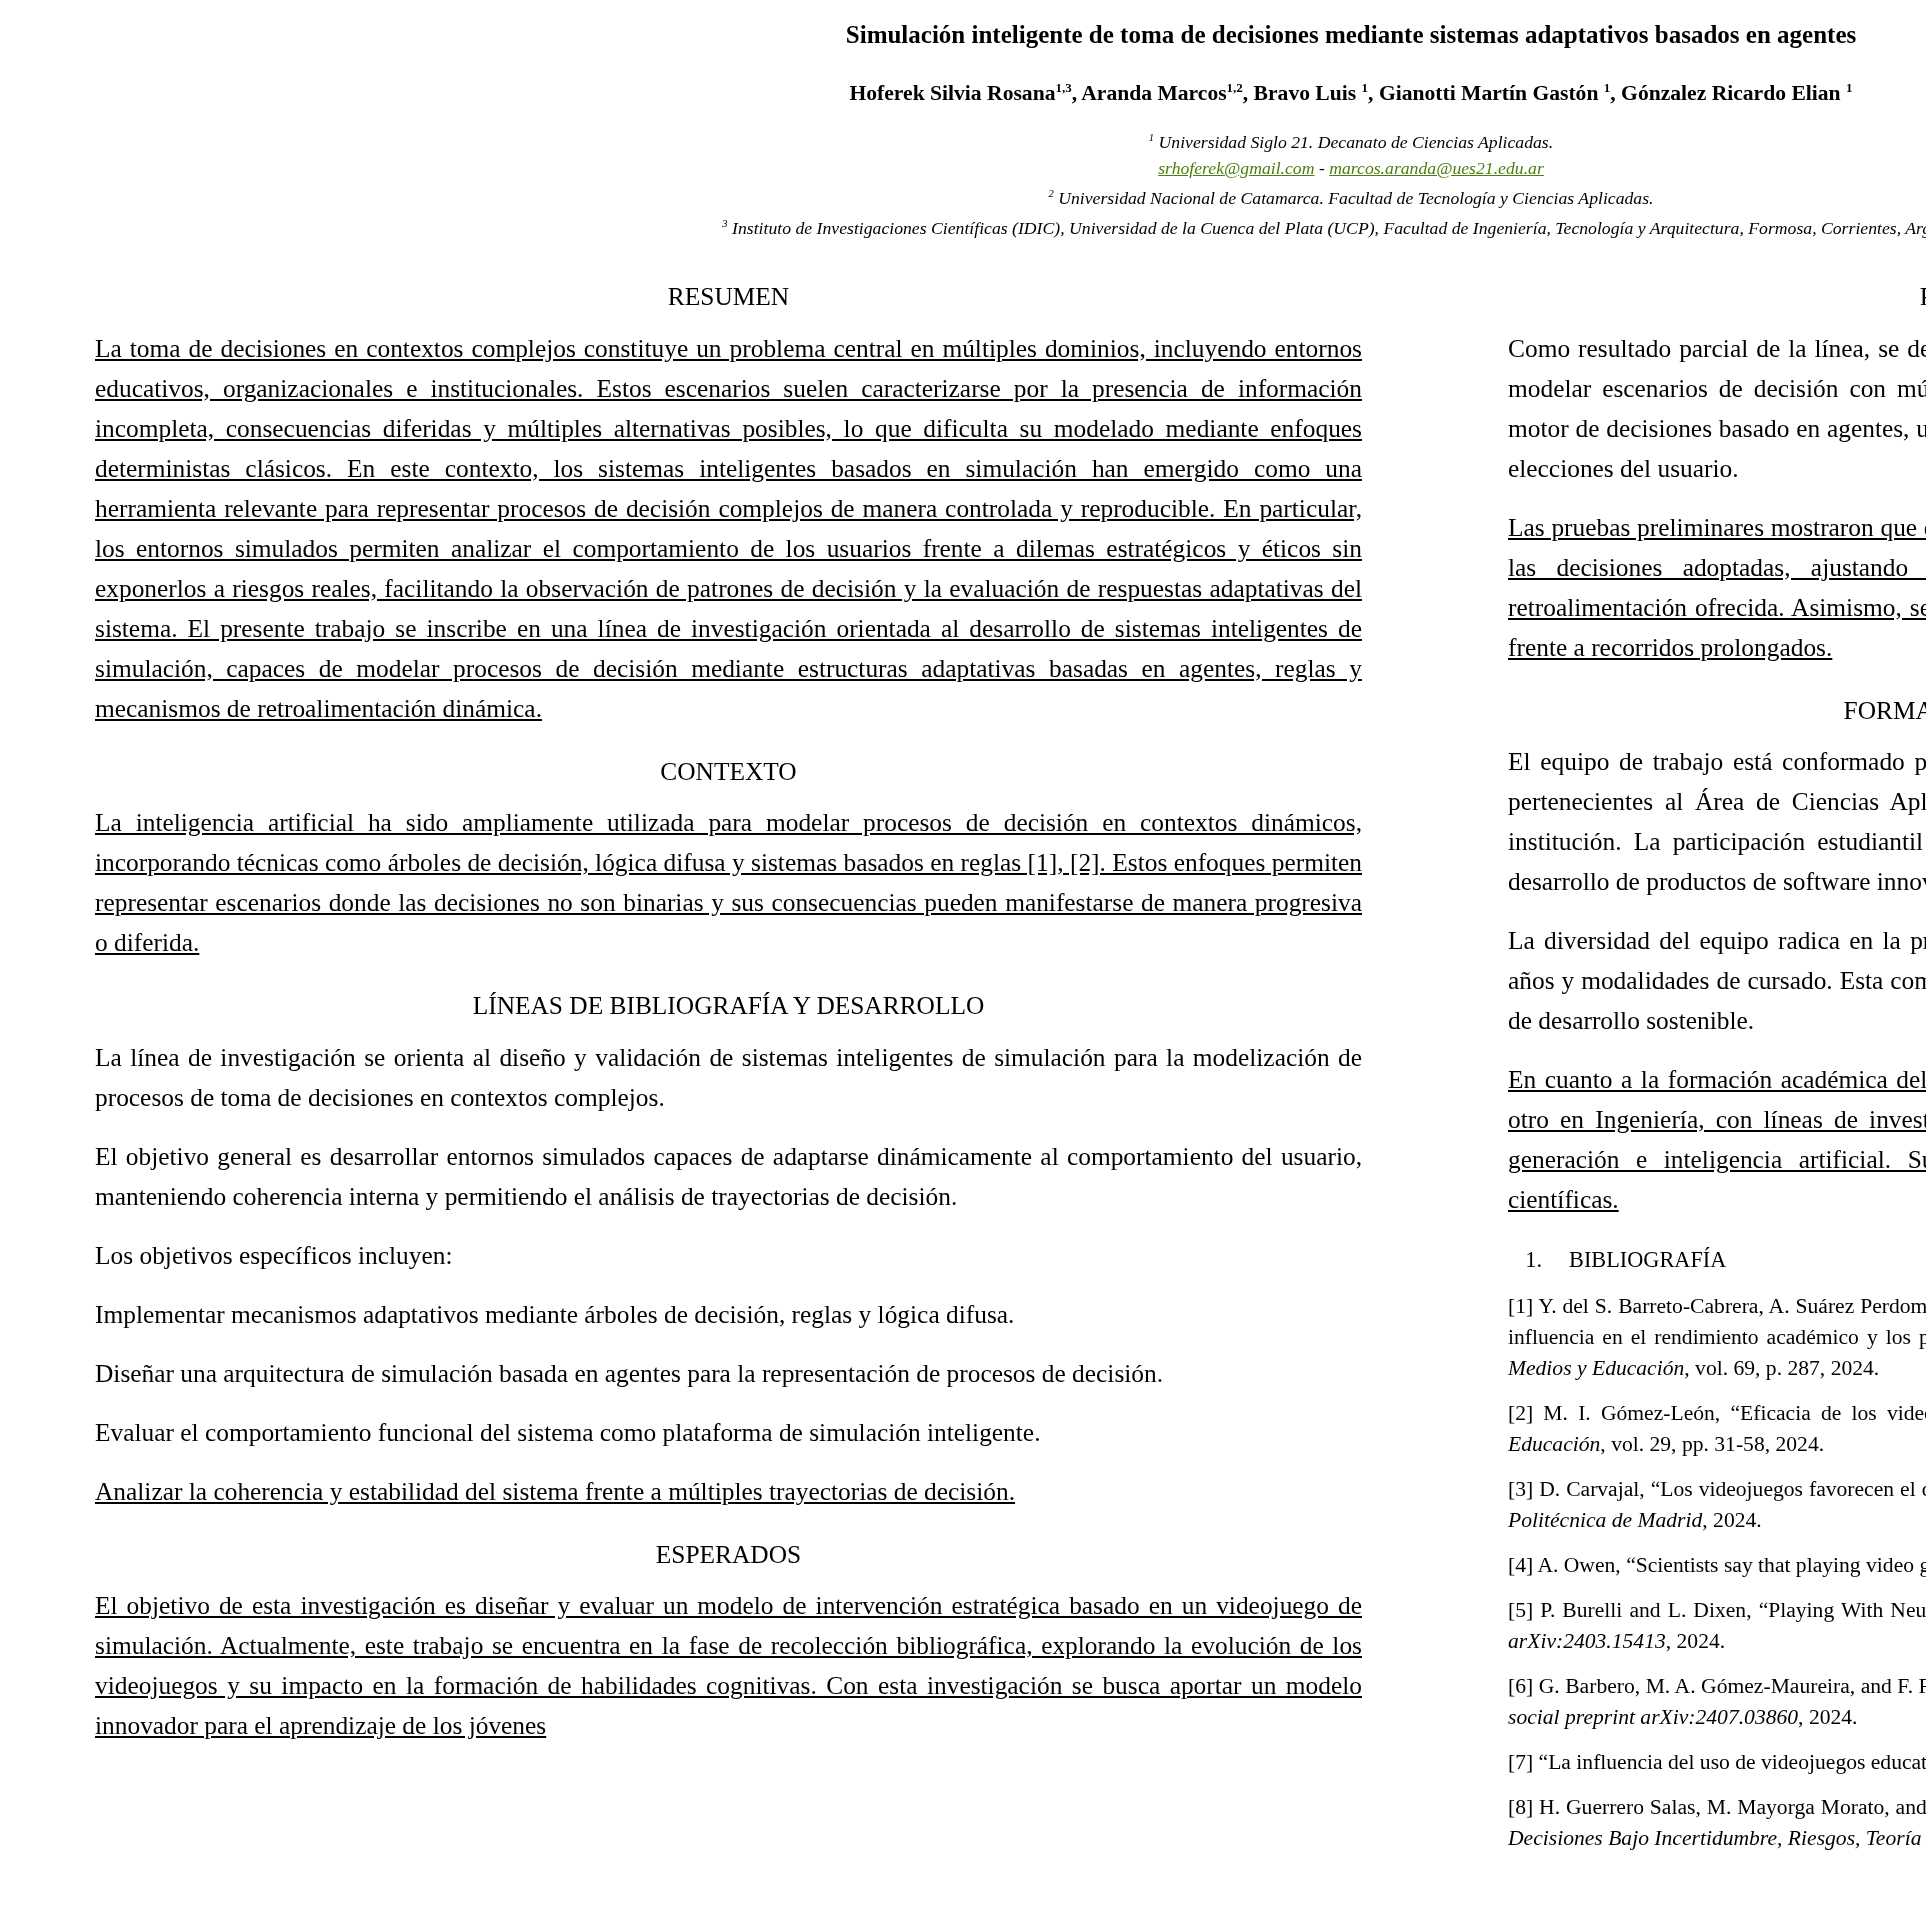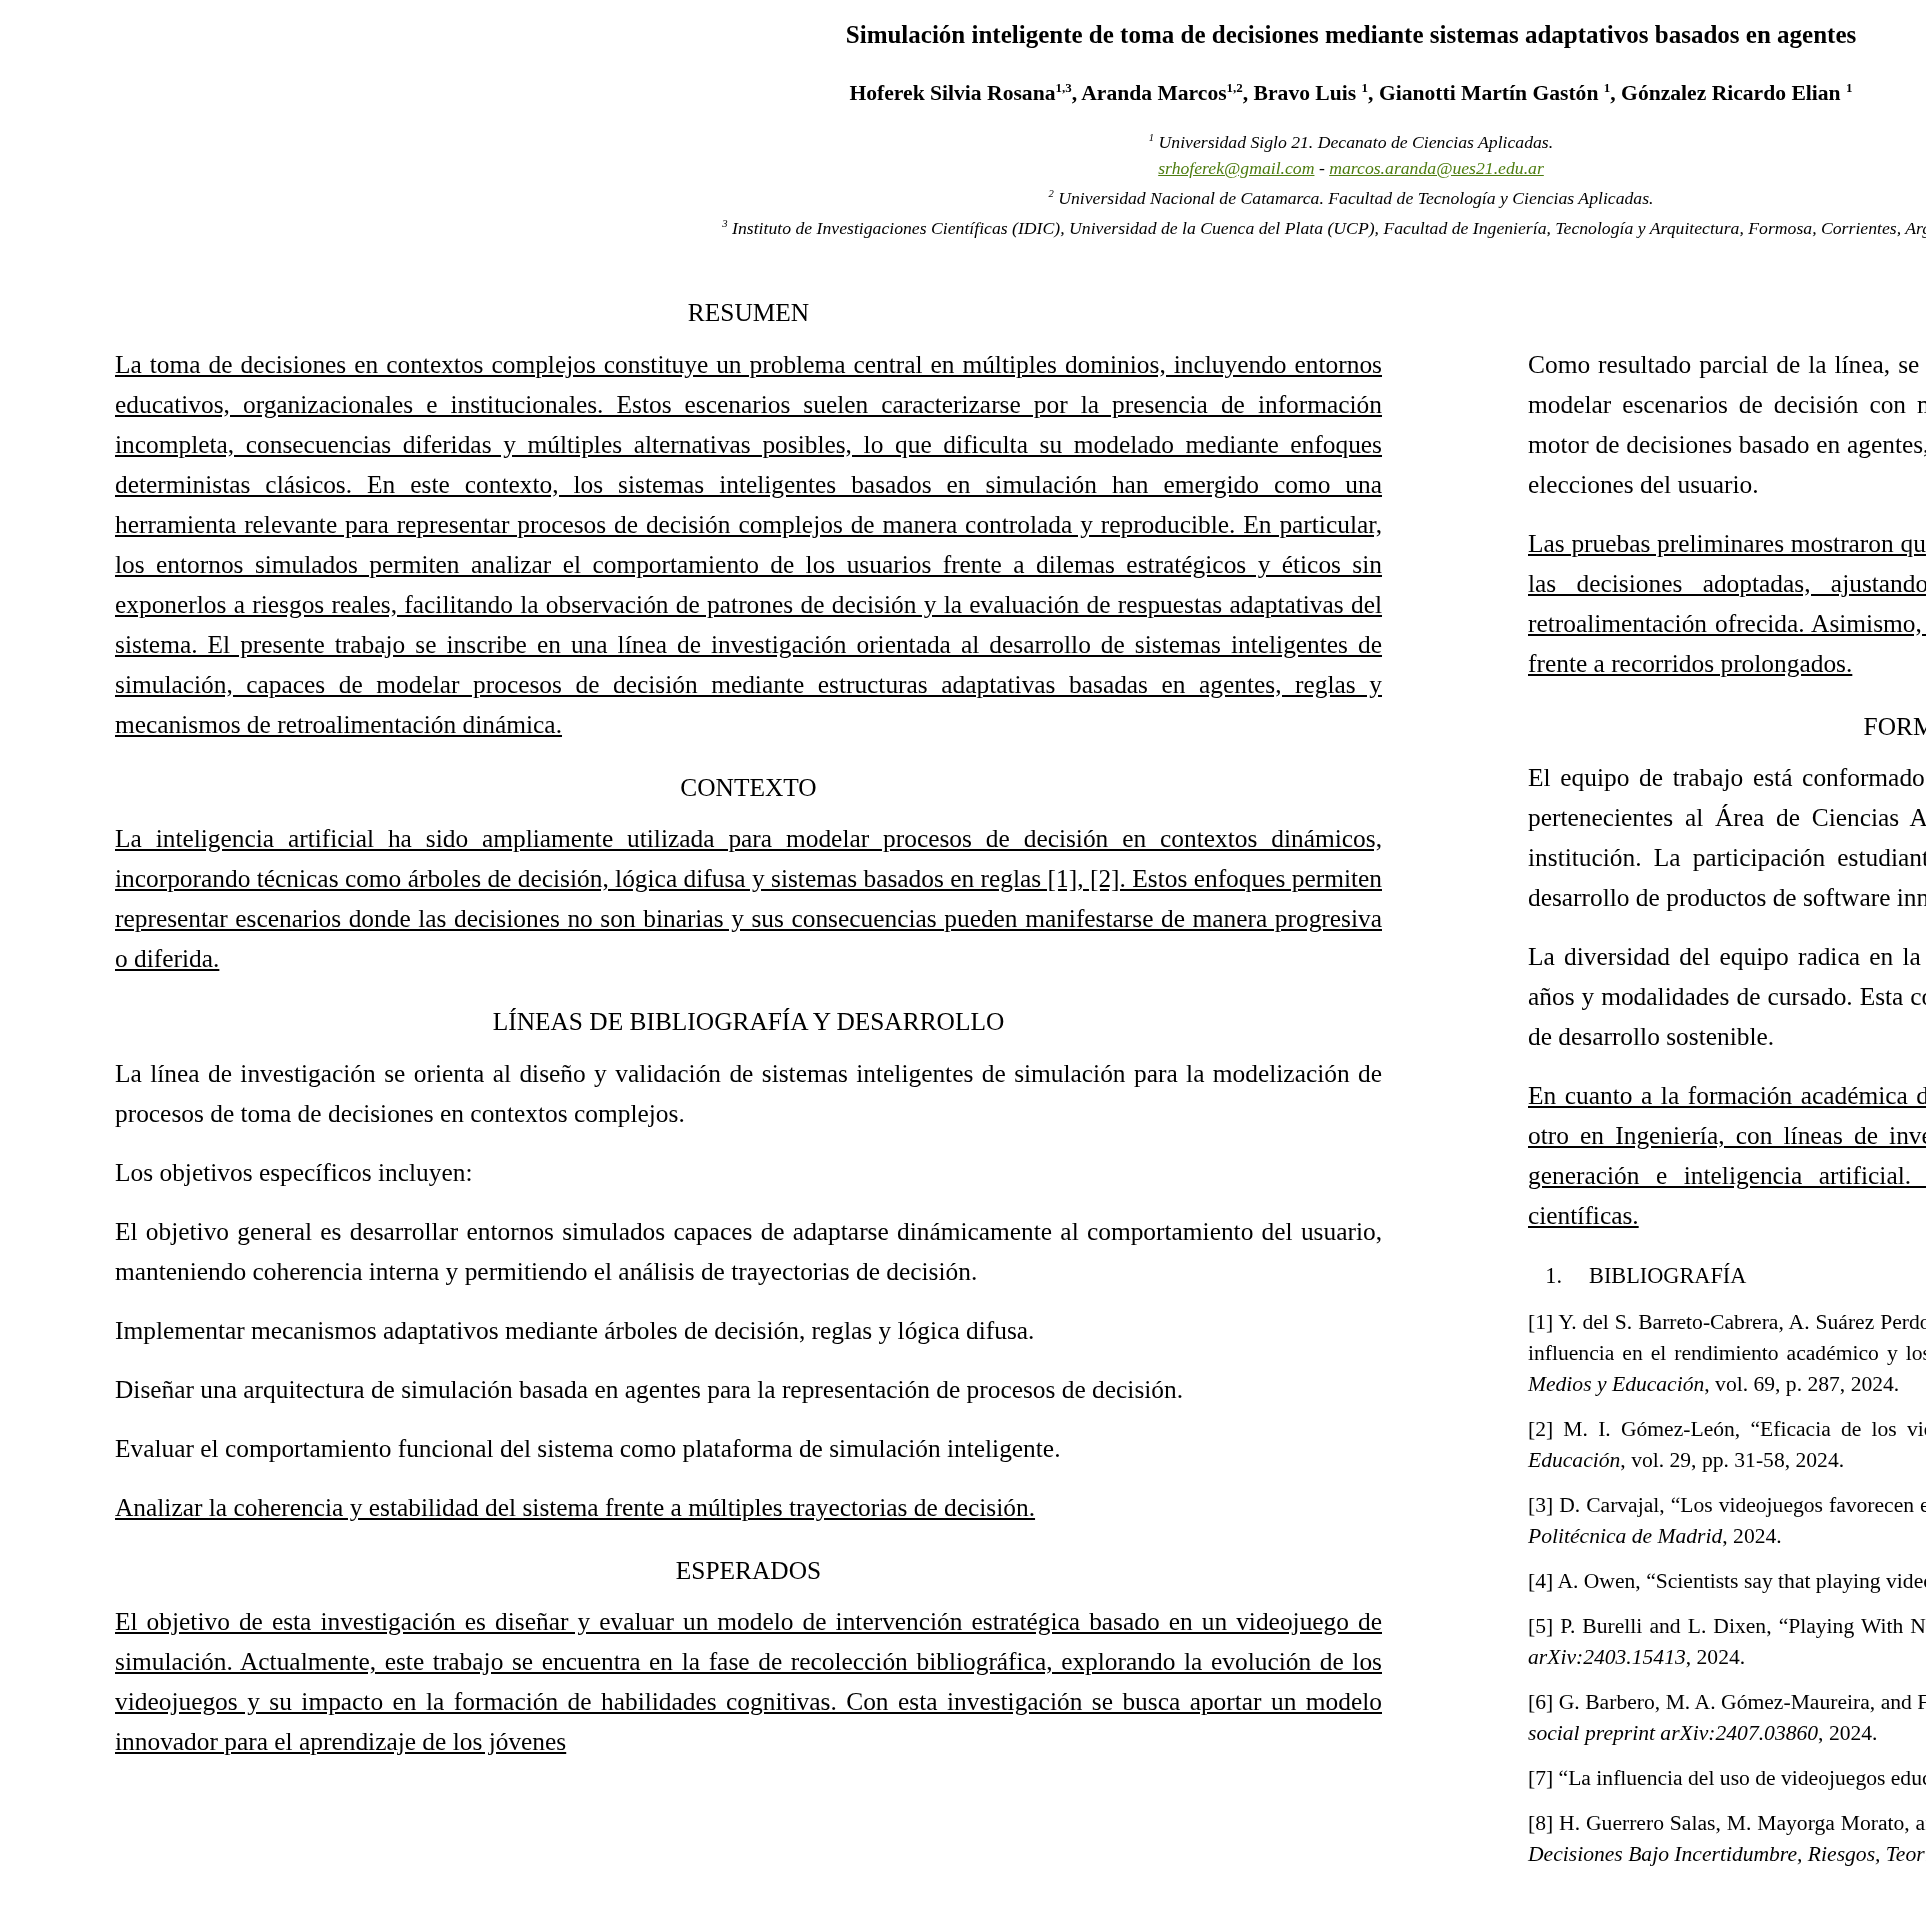--- a/index.html
+++ b/index.html
@@ -16,21 +16,21 @@
   .header { position: absolute; top: 0; left: 0; width: 2702px; text-align: center; }
   .title { padding-top: 19px; font-size: 25px; font-weight: bold; line-height: 31px; }
   .authors { margin-top: 24px; font-size: 21.6px; font-weight: bold; line-height: 28px; }
   .affils { margin-top: 17.7px; font-style: italic; font-size: 17.7px; line-height: 26px; }
   .affil-line { white-space: normal; }
   .sup { vertical-align: super; font-size: 0.6em; }
   .it { font-style: italic; }
   .link { color: #4d7c0f; text-decoration: underline; cursor: pointer; }
 
   
-  .col { position: absolute; top: 292px; margin-left: 20px; }
+  .col { position: absolute; top: 276px; }
   .col-left  { left: 95px;  width: 1267px; }
   .col-right { left: 1508px; width: 1136px; }
 
   .section-heading {
     font-size: 25.4px; font-weight: 400;
     text-align: center; line-height: 40px;
     margin: 23px 0 11.6px 0;
   }
   .col > section:first-child .section-heading { margin-top: 0; }
 
@@ -75,22 +75,22 @@
   </section>
 
   <section>
     <h2 class="section-heading">CONTEXTO</h2>
     <p class="body">La inteligencia artificial ha sido ampliamente utilizada para modelar procesos de decisión en contextos dinámicos, incorporando técnicas como árboles de decisión, lógica difusa y sistemas basados en reglas [1], [2]. Estos enfoques permiten representar escenarios donde las decisiones no son binarias y sus consecuencias pueden manifestarse de manera progresiva o diferida.</p>
   </section>
 
   <section>
     <h2 class="section-heading">LÍNEAS DE BIBLIOGRAFÍA Y DESARROLLO</h2>
     <p class="body">La línea de investigación se orienta al diseño y validación de sistemas inteligentes de simulación para la modelización de procesos de toma de decisiones en contextos complejos.</p>
+    <p class="body">El objetivo general es desarrollar entornos simulados capaces de adaptarse dinámicamente al comportamiento del usuario, manteniendo coherencia interna y permitiendo el análisis de trayectorias de decisión.</p>
     <p class="body">Los objetivos específicos incluyen:</p>
-    <p class="body">El objetivo general es desarrollar entornos simulados capaces de adaptarse dinámicamente al comportamiento del usuario, manteniendo coherencia interna y permitiendo el análisis de trayectorias de decisión.</p>
     <p class="body">Implementar mecanismos adaptativos mediante árboles de decisión, reglas y lógica difusa.</p>
     <p class="body">Diseñar una arquitectura de simulación basada en agentes para la representación de procesos de decisión.</p>
     <p class="body">Evaluar el comportamiento funcional del sistema como plataforma de simulación inteligente.</p>
     <p class="body">Analizar la coherencia y estabilidad del sistema frente a múltiples trayectorias de decisión.</p>
   </section>
 
   <section>
     <h2 class="section-heading">ESPERADOS</h2>
     <p class="body">El objetivo de esta investigación es diseñar y evaluar un modelo de intervención estratégica basado en un videojuego de simulación. Actualmente, este trabajo se encuentra en la fase de recolección bibliográfica, explorando la evolución de los videojuegos y su impacto en la formación de habilidades cognitivas. Con esta investigación se busca aportar un modelo innovador para el aprendizaje de los jóvenes</p>
   </section>

